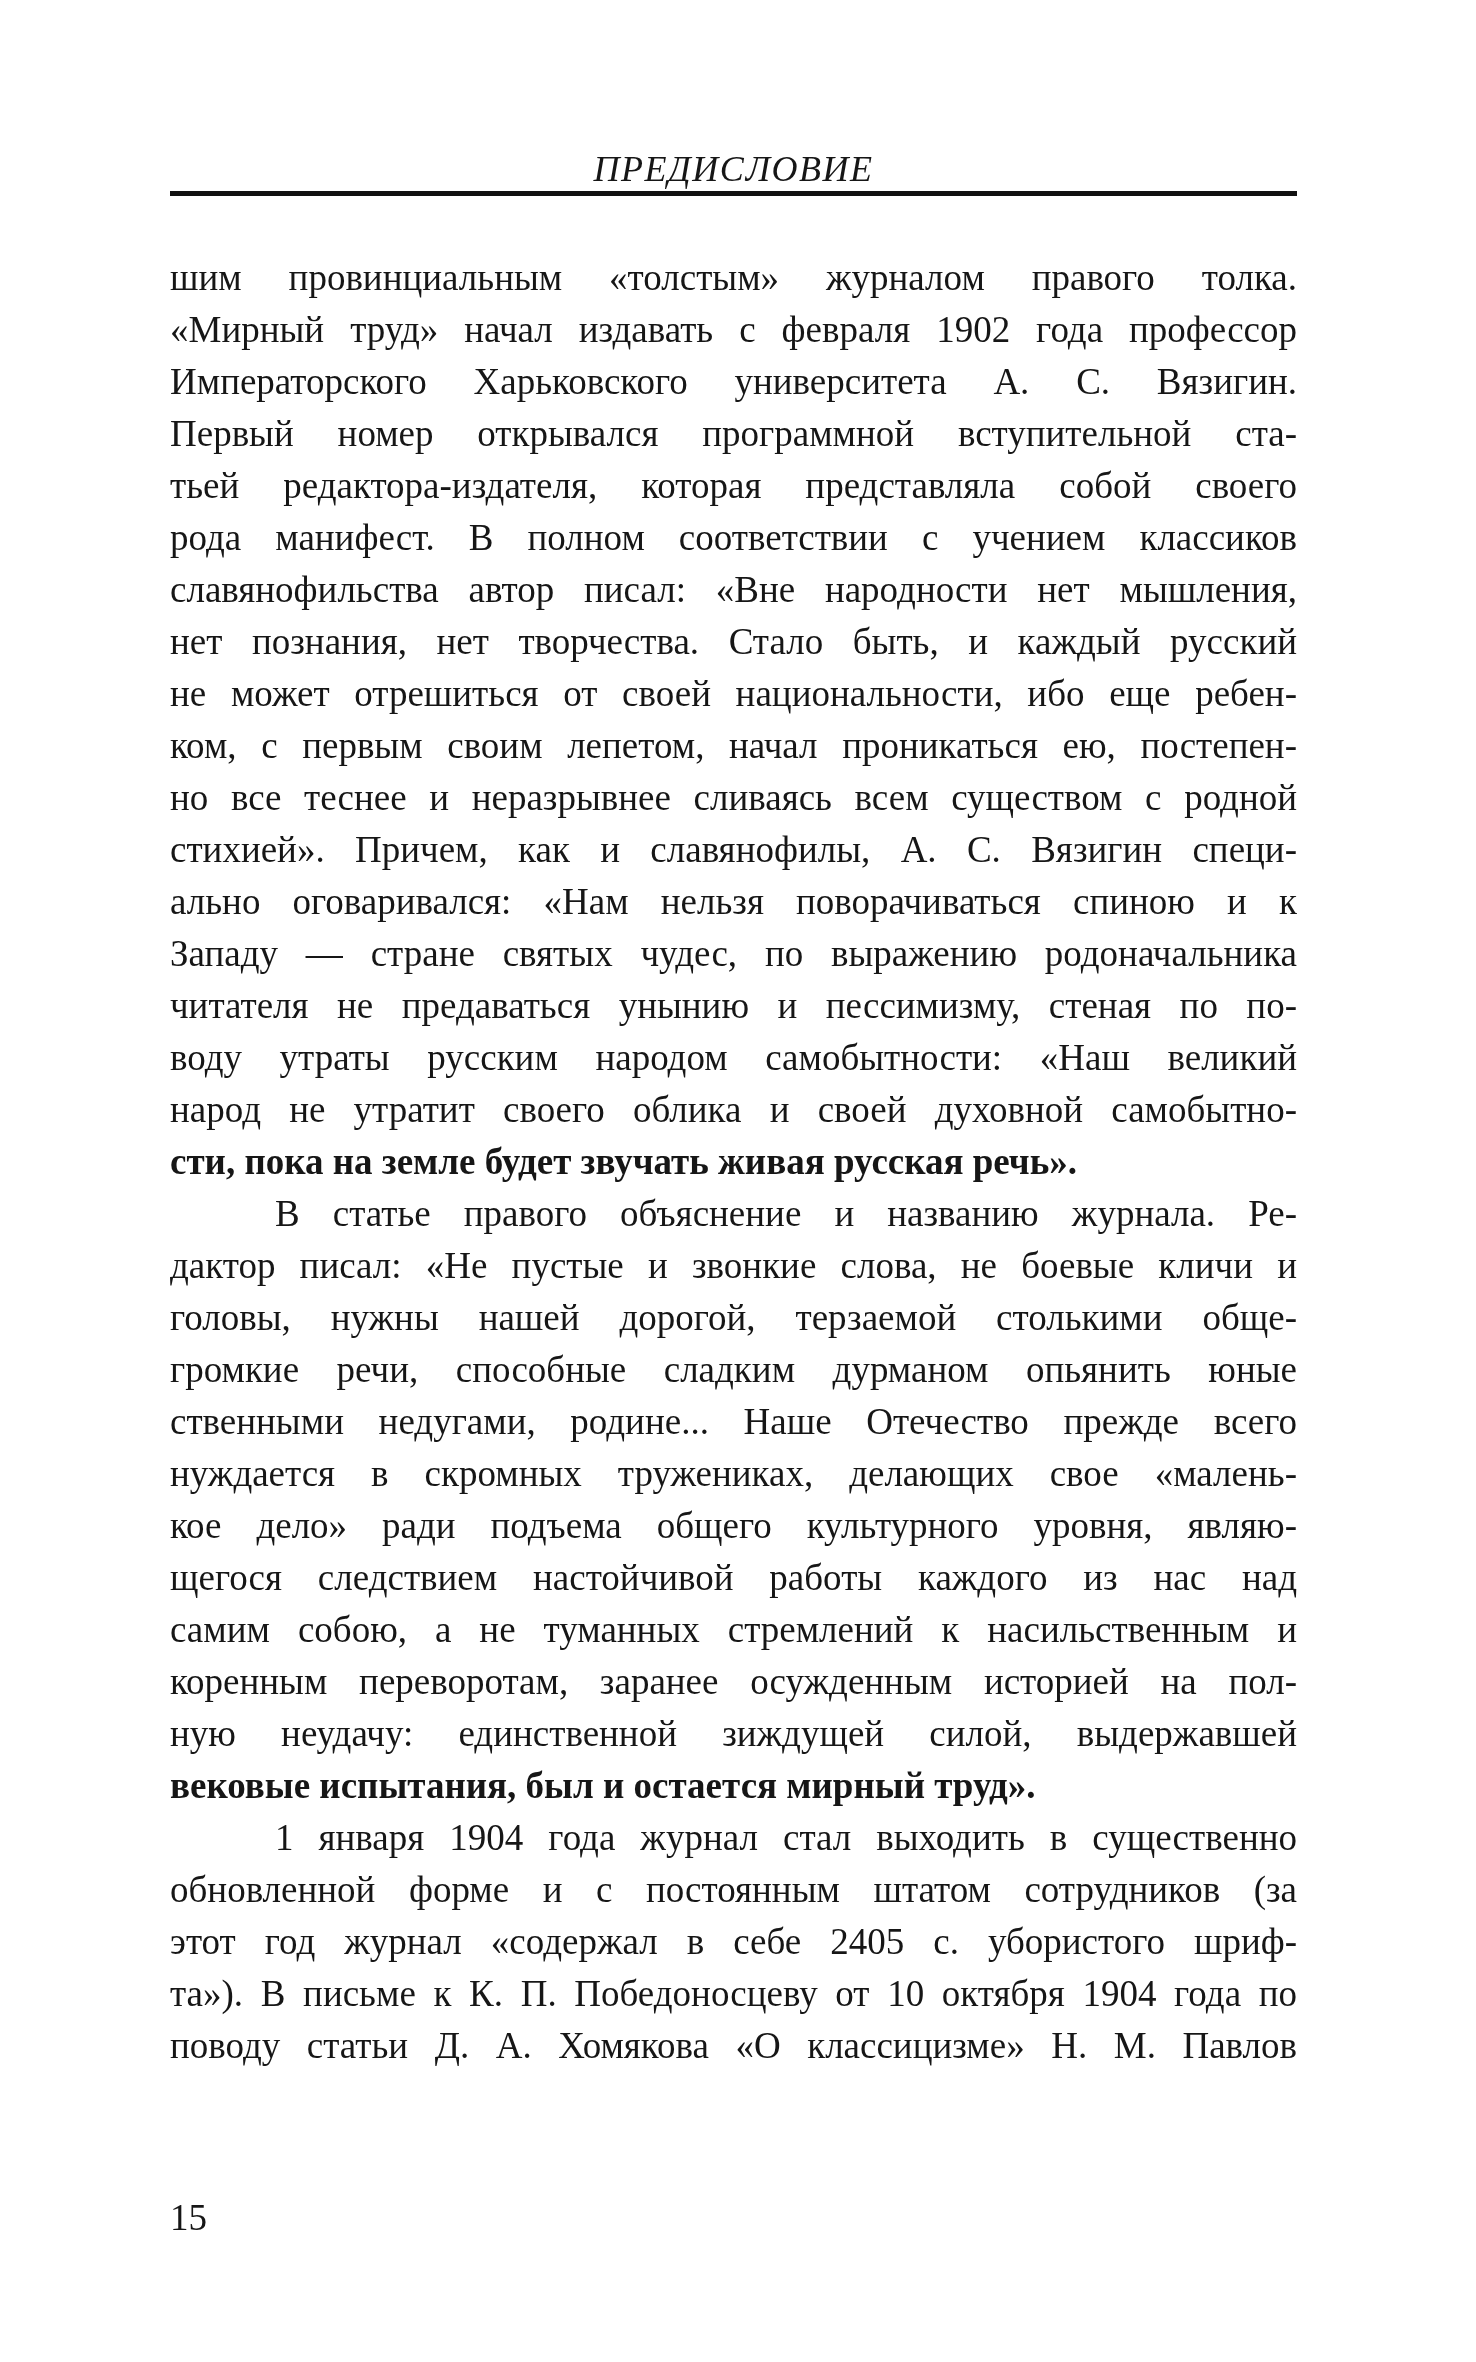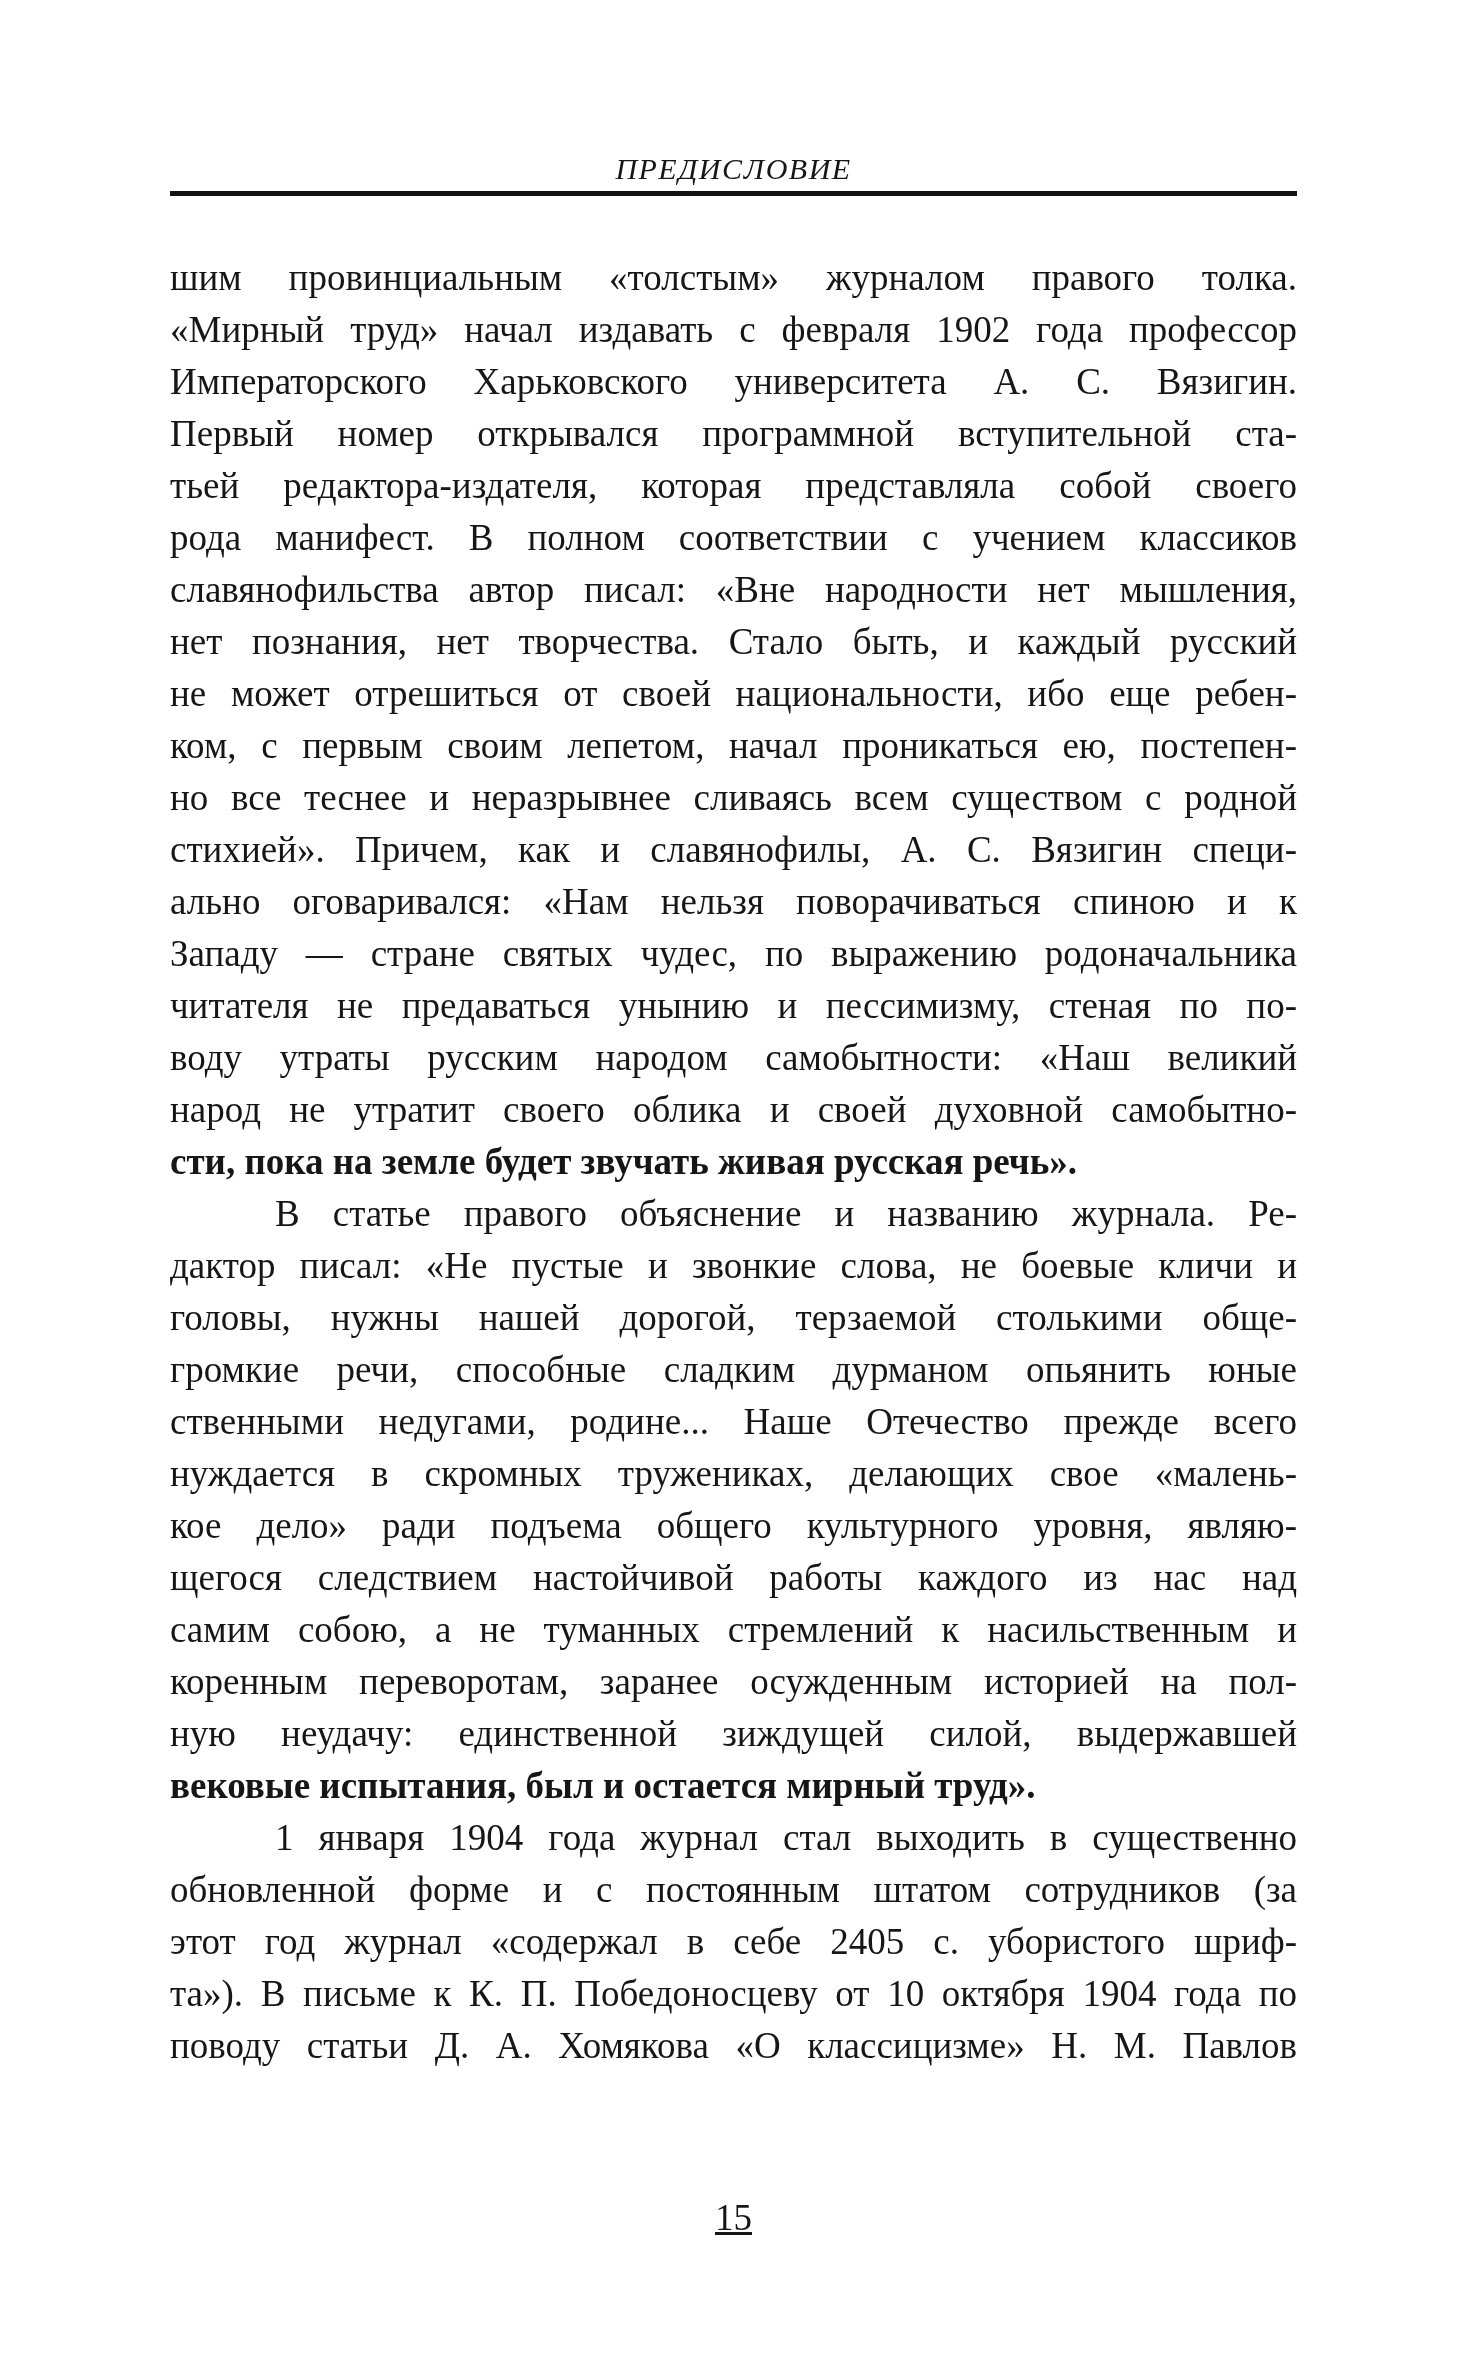--- a/index.html
+++ b/index.html
@@ -15,21 +15,21 @@
   }
   .text-col {
     position: absolute;
     left: 170px;
     width: 1127px;
   }
   .running-head {
     top: 150px;
     text-align: center;
     font-style: italic;
-    font-size: 30px;
+    font-size: 36px;
     line-height: 38px;
     letter-spacing: 1.5px;
   }
   .header-rule {
     top: 191px;
     height: 5px;
     background: #111111;
   }
   .body-text {
     top: 252px;
@@ -44,24 +44,23 @@
   }
   .line.end {
     text-align-last: left;
     font-weight: bold;
   }
   .line.indent {
     text-indent: 105px;
   }
   .page-number {
     top: 2196px;
-    text-align: center;
+    text-align: left;
     font-size: 37px;
     line-height: 44px;
-    text-decoration: underline;
   }
 </style>
 </head>
 <body>
 
 <div class="page">
 
   <div class="text-col running-head">ПРЕДИСЛОВИЕ</div>
 
   <div class="text-col header-rule"></div>

